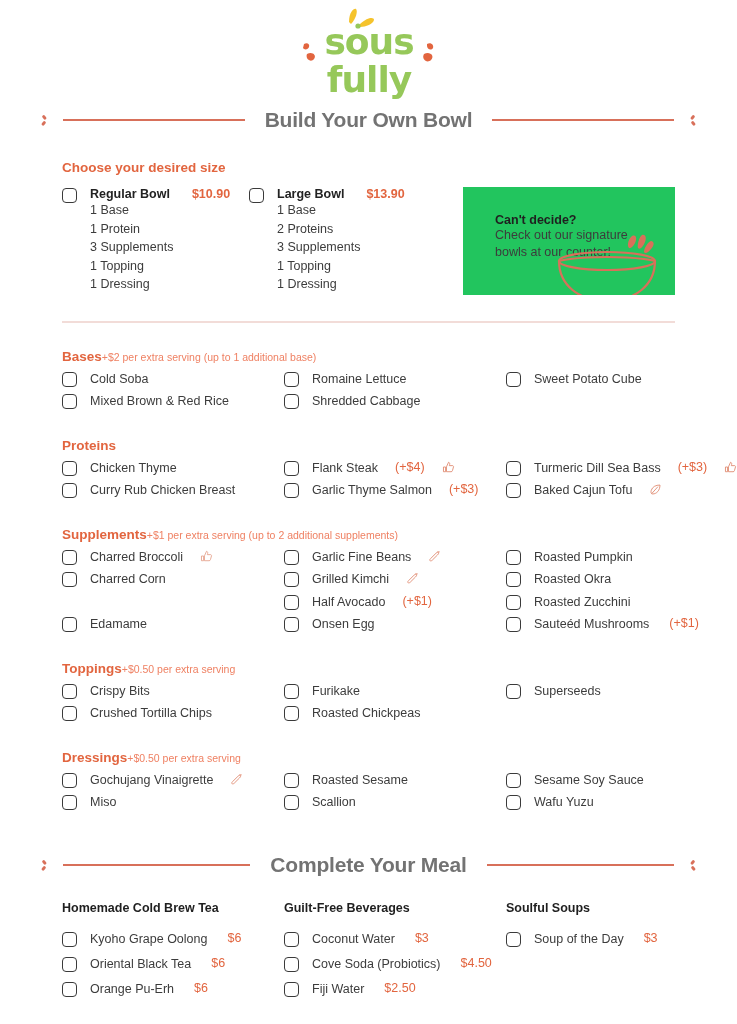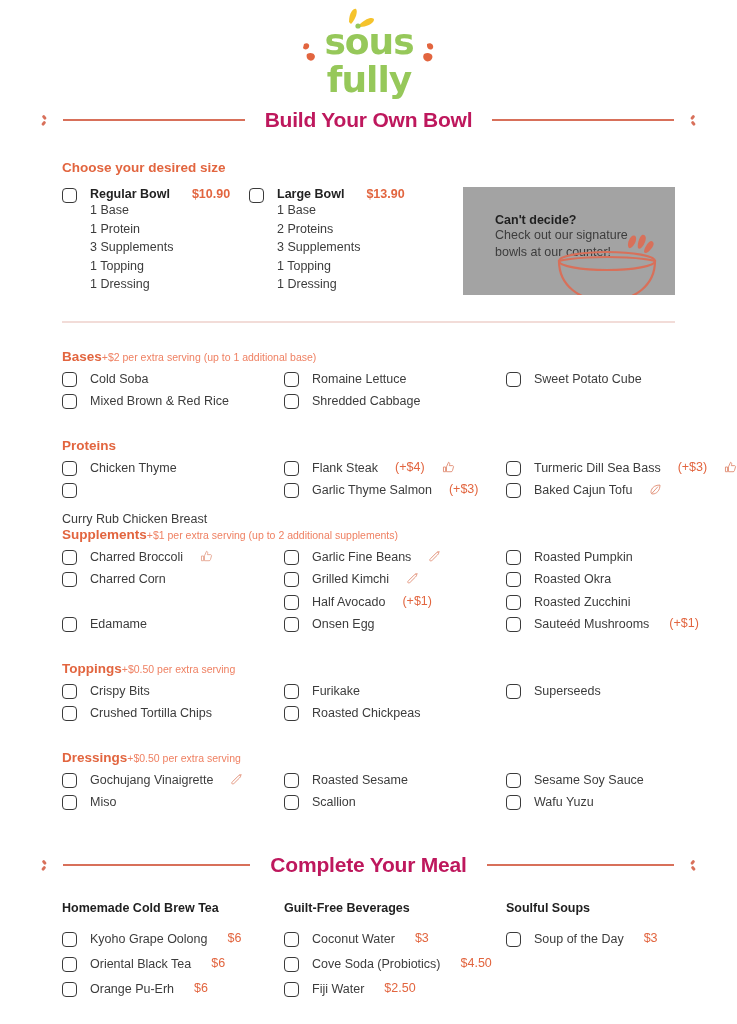--- a/index.html
+++ b/index.html
@@ -51,21 +51,21 @@
   .sh-orn.right i:nth-child(1){ top:7px;  right:2px; transform: rotate(-52deg); }
   .sh-orn.right i:nth-child(2){ top:13px; right:1px; transform: rotate(52deg); }
 
   .sh-line {
     flex: 1 1 auto;
     height: 2px;
     background: #d8705a;
   }
   .sh-title {
     flex: 0 0 auto;
-    color: #be185d;
+    color: #737373;
     font-size: 21px;
     font-weight: bold;
     letter-spacing: -0.2px;
     white-space: nowrap;
     padding: 0 6px;
   }
 
   
   .pad { padding: 0 62px; }
 
@@ -132,21 +132,21 @@
   }
   .size-line {
     font-size: 12.5px;
     color: #3c3c3c;
     line-height: 18.5px;
   }
 
   .cant-decide {
     width: 236px;
     margin-left: 27px;
-    background: #a3a3a3;
+    background: #22c55e;
     padding: 26px 0 0 32px;
     height: 108px;
     position: relative;
     overflow: hidden;
   }
   .cd-title { font-size: 12.5px; font-weight: bold; color: #1f1f1f; }
   .cd-text  { font-size: 12.5px; color: #3c3c3c; line-height: 17px; }
   .cd-bowl {
     position: absolute;
     right: 14px;
@@ -342,21 +342,21 @@
   <div class="group-block">
     <div class="group-head">
       <span class="group-title">Proteins</span>
       <span class="group-note"></span>
     </div>
     <div class="opt-grid">
       <div class="opt" style="grid-column:1;grid-row:1;">
         <span class="cb"></span>
         <span class="opt-label">Chicken Thyme</span>
       </div>
-      <div class="opt" style="grid-column:1;grid-row:2;flex-direction:column;">
+      <div class="opt" style="grid-column:1;grid-row:2;">
         <span class="cb"></span>
         <span class="opt-label">Curry Rub Chicken Breast</span>
       </div>
 
       <div class="opt" style="grid-column:2;grid-row:1;">
         <span class="cb"></span>
         <span class="opt-label">Flank Steak</span>
         <span class="opt-price">(+$4)</span>
         <span class="ic">
           <svg width="13" height="13" viewBox="0 0 16 16">

